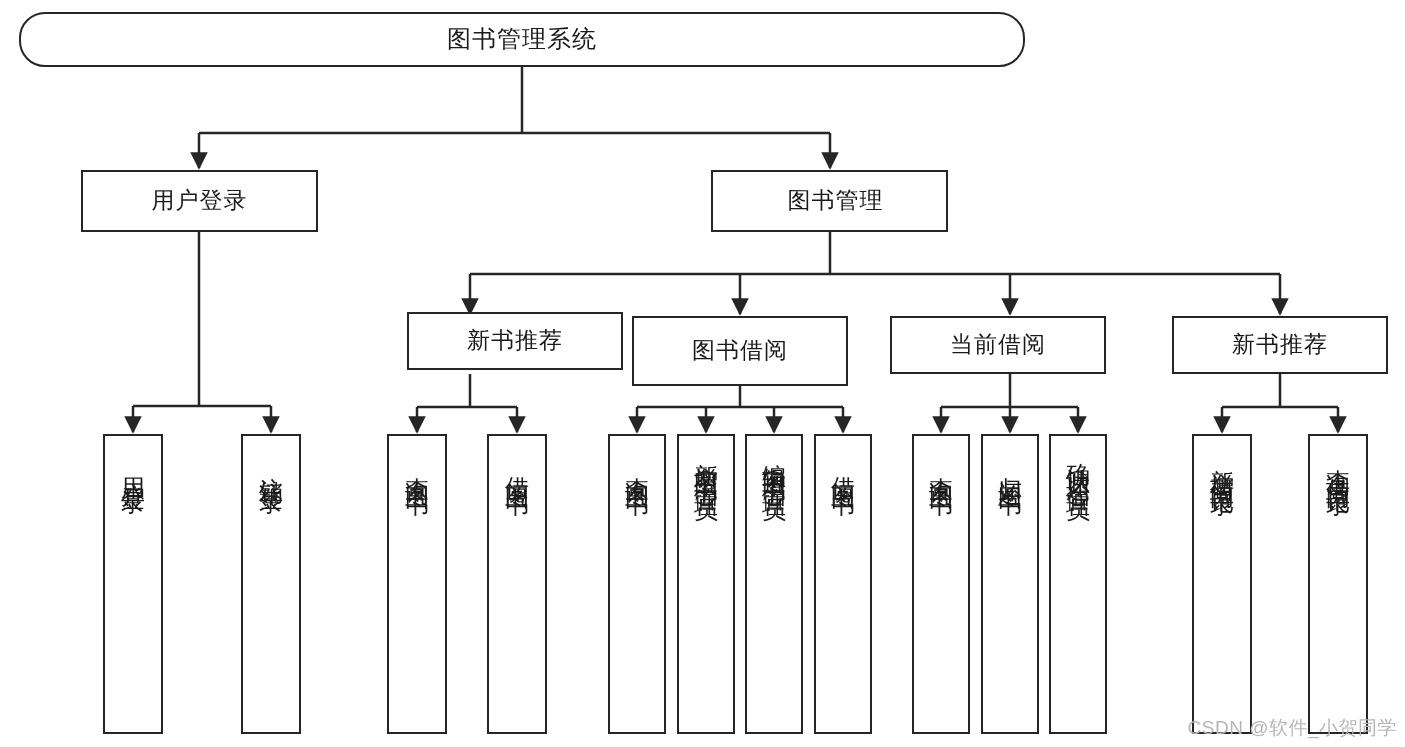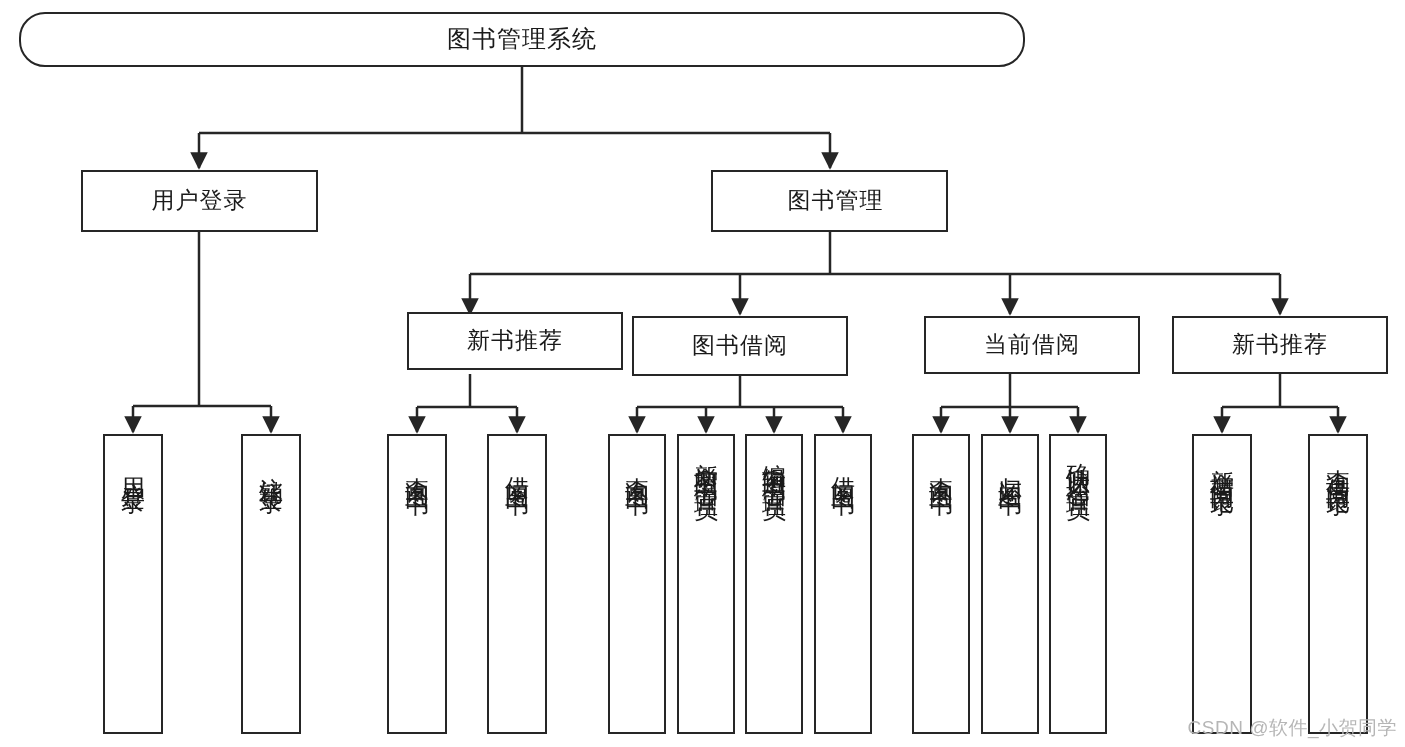--- a/index.html
+++ b/index.html
@@ -134,24 +134,24 @@
   <div class="node horiz" style="left:81px; top:170px; width:237px; height:62px;">
     <span>用户登录</span>
   </div>
   <div class="node horiz" style="left:711px; top:170px; width:237px; height:62px;padding-left:12px;">
     <span>图书管理</span>
   </div>
 
   <div class="node horiz" style="left:362px; top:312px; width:216px; height:58px;margin-left:45px;">
     <span>新书推荐</span>
   </div>
-  <div class="node horiz" style="left:632px; top:316px; width:216px; height:60px;">
+  <div class="node horiz" style="left:632px; top:316px; width:216px; height:70px;">
     <span>图书借阅</span>
   </div>
-  <div class="node horiz" style="left:924px; top:316px; width:216px; height:58px;">
+  <div class="node horiz" style="left:890px; top:316px; width:216px; height:58px;">
     <span>当前借阅</span>
   </div>
   <div class="node horiz" style="left:1172px; top:316px; width:216px; height:58px;">
     <span>新书推荐</span>
   </div>
 
   <div class="node vert" style="left:103px; top:434px; width:60px; height:300px;">
     <span class="vtext">用户登录</span>
   </div>
   <div class="node vert" style="left:241px; top:434px; width:60px; height:300px;">

